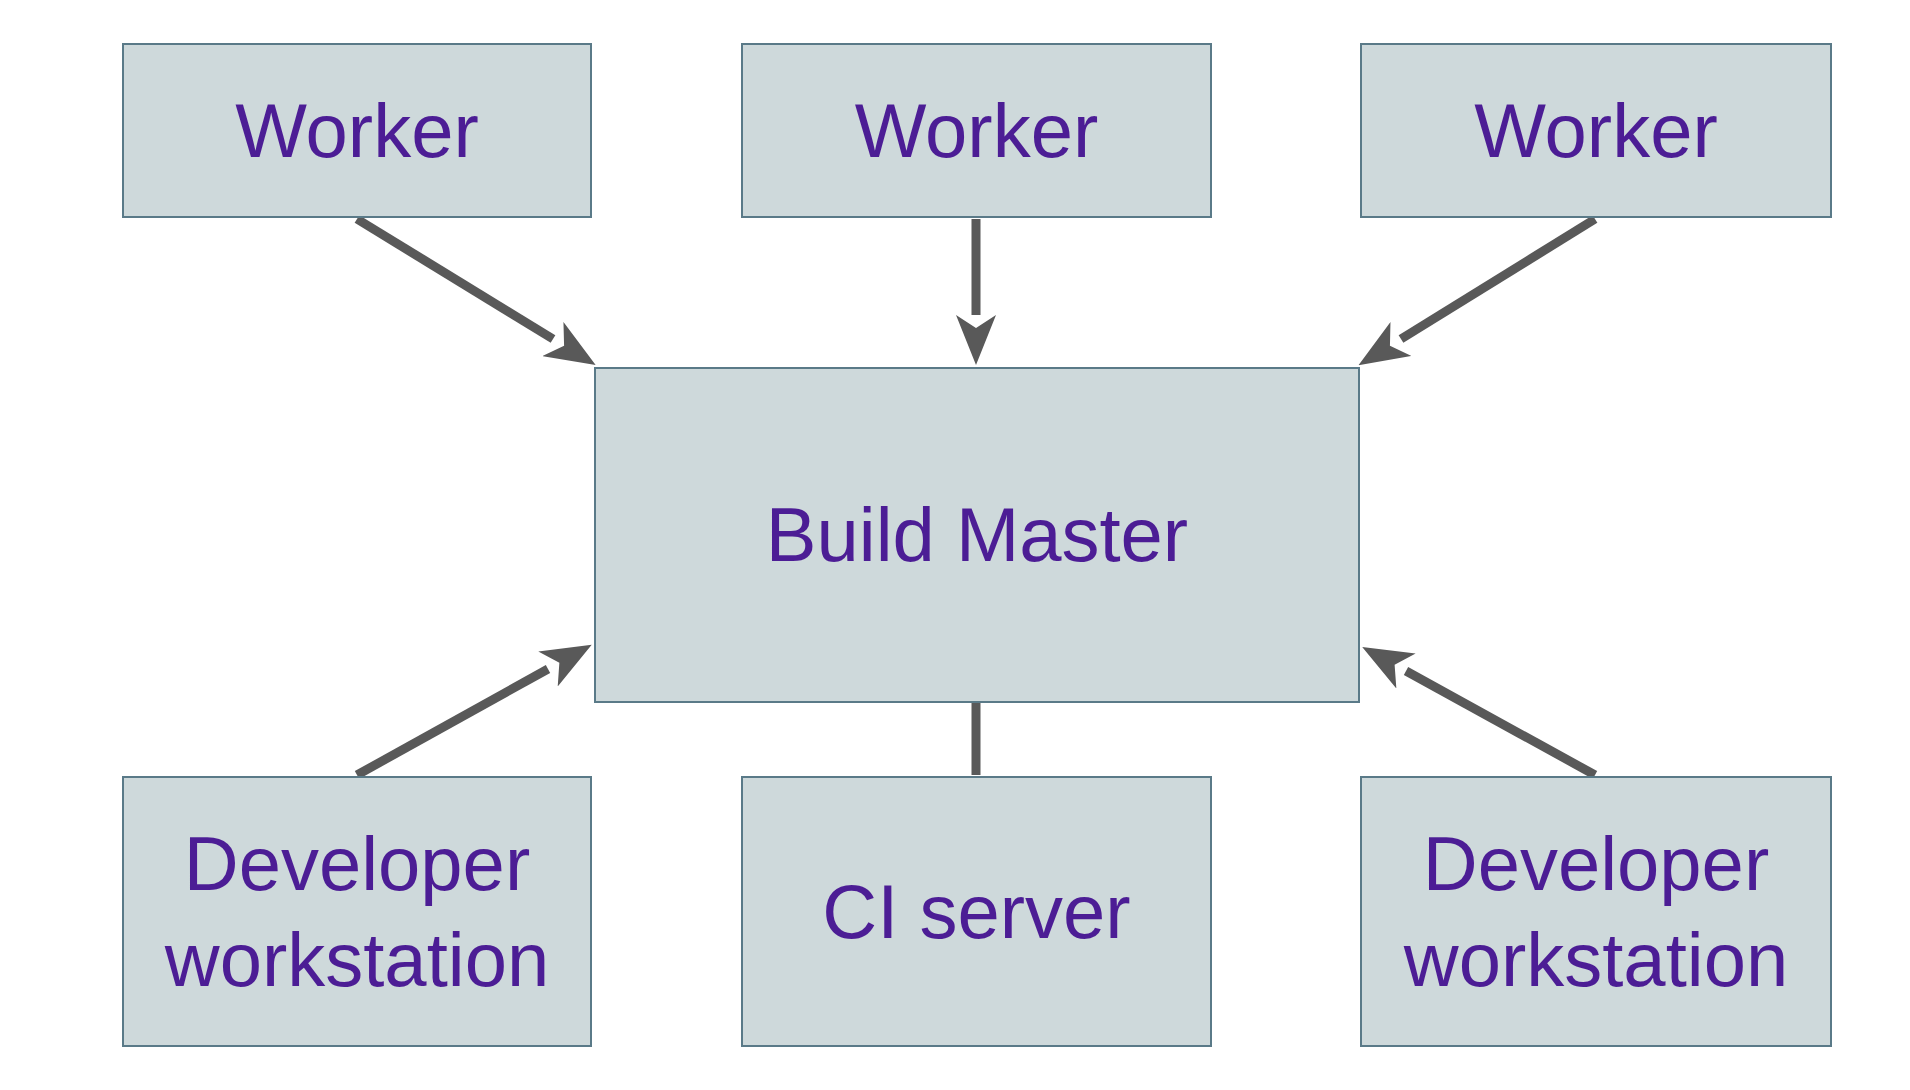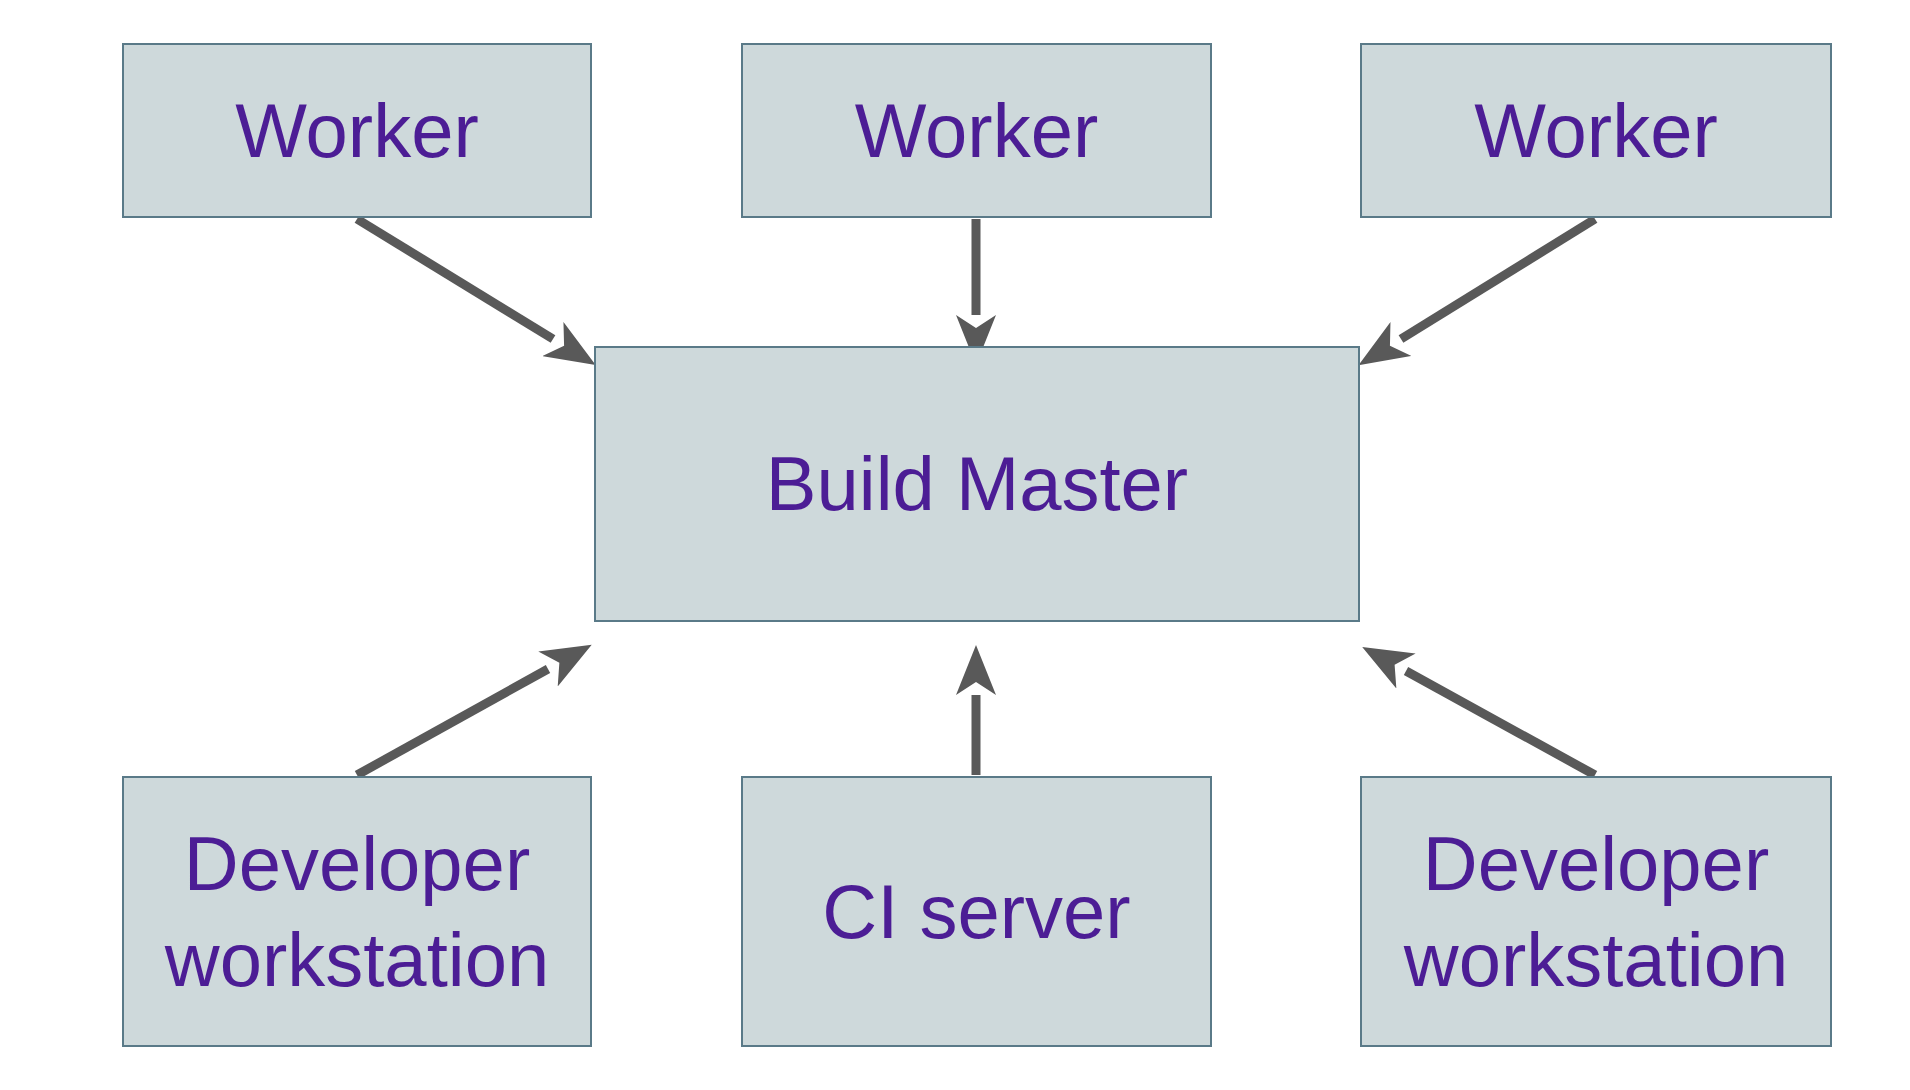--- a/index.html
+++ b/index.html
@@ -35,21 +35,21 @@
     color: #4c1d95;
     font-size: 76px;
     line-height: 1.26;
     letter-spacing: 0px;
   }
   
   .worker-1 { left: 122px; top: 43px;  width: 470px; height: 175px; }
   .worker-2 { left: 741px; top: 43px;  width: 471px; height: 175px; }
   .worker-3 { left: 1360px; top: 43px; width: 472px; height: 175px; }
   
-  .build-master { left: 594px; top: 346px; width: 766px; height: 276px; }
+  .build-master { left: 594px; top: 367px; width: 766px; height: 336px; }
   
   .dev-left  { left: 122px; top: 776px;  width: 470px; height: 271px; }
   .ci-server { left: 741px; top: 776px;  width: 471px; height: 271px; }
   .dev-right { left: 1360px; top: 776px; width: 472px; height: 271px; }
 
   .edge {
     stroke: #595959;
     stroke-width: 9;
     fill: none;
   }

